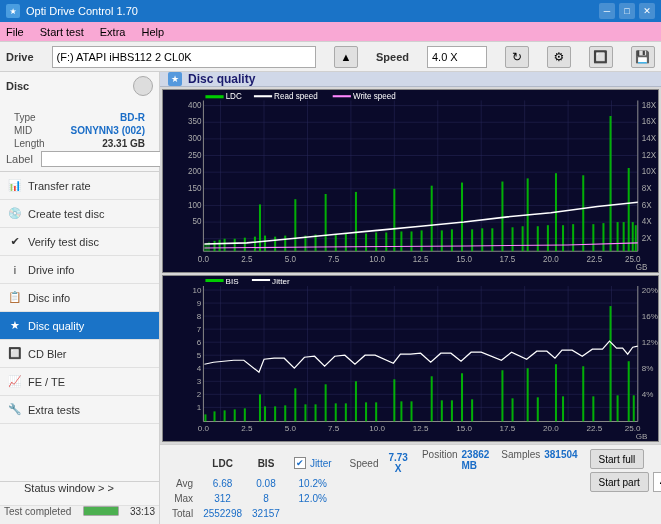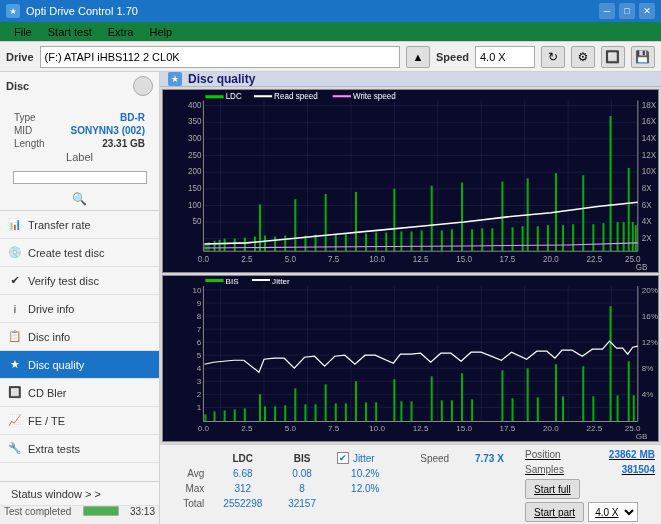--- a/index.html
+++ b/index.html
@@ -6,25 +6,25 @@
     body { font-family: 'Segoe UI', Tahoma, sans-serif; font-size: 11px; background: #f0f0f0; width: 661px; height: 524px; overflow: hidden; }
 
     
     .title-bar { background: #1a73c7; color: white; height: 22px; display: flex; align-items: center; justify-content: space-between; padding: 0 6px; font-size: 11px; }
     .title-bar-left { display: flex; align-items: center; gap: 6px; }
     .title-bar-icon { width: 14px; height: 14px; background: #4a9de0; border-radius: 2px; display: flex; align-items: center; justify-content: center; font-size: 8px; color: white; }
     .title-bar-controls { display: flex; gap: 4px; }
     .title-bar-btn { width: 16px; height: 16px; background: rgba(255,255,255,0.2); border-radius: 2px; display: flex; align-items: center; justify-content: center; font-size: 9px; color: white; cursor: pointer; }
 
     
-    .menu-bar { background: #15803d; border-bottom: 1px solid #d0d0d0; height: 20px; display: flex; align-items: center; padding: 0 8px; gap: 4px; text-align: center; }
+    .menu-bar { background: #f9a8d4; border-bottom: 1px solid #d0d0d0; height: 20px; display: flex; align-items: center; padding: 0 0; gap: 4px; text-align: center; }
     .menu-item { padding: 1px 6px; font-size: 11px; cursor: pointer; border-radius: 2px; }
 
     
-    .drive-bar { background: #f0f0f0; border-bottom: 1px solid #d0d0d0; height: 30px; display: flex; align-items: center; padding: 0 6px; gap: 6px; }
+    .drive-bar { background: #f0f0f0; border-bottom: 1px solid #d0d0d0; height: 30px; display: flex; align-items: center; padding: 0 6px; gap: 18px; }
     .drive-label { font-weight: bold; font-size: 11px; color: #333; }
     .drive-select { height: 22px; font-size: 11px; border: 1px solid #aaa; background: white; padding: 1px 4px; flex: 1; display: flex; align-items: center; }
     .drive-eject-btn { width: 24px; height: 22px; background: #e0e0e0; border: 1px solid #aaa; border-radius: 2px; display: flex; align-items: center; justify-content: center; cursor: pointer; }
     .speed-label { font-size: 11px; font-weight: bold; color: #333; }
     .speed-select { height: 22px; font-size: 11px; border: 1px solid #aaa; background: white; padding: 1px 4px; width: 60px; display: flex; align-items: center; }
     .toolbar-btn { width: 24px; height: 22px; background: #e0e0e0; border: 1px solid #aaa; border-radius: 2px; display: flex; align-items: center; justify-content: center; cursor: pointer; font-size: 12px; }
 
     
     .main-content { display: flex; height: calc(524px - 22px - 20px - 30px); }
 
@@ -33,32 +33,32 @@
 
     
     .disc-panel { padding: 4px 6px; border-bottom: 1px solid #d0d0d0; }
     .disc-header { display: flex; justify-content: space-between; align-items: center; margin-bottom: 16px; }
     .disc-title { font-size: 11px; font-weight: bold; color: #333; }
     .disc-icon { width: 20px; height: 20px; background: #ddd; border-radius: 50%; border: 1px solid #aaa; }
     .disc-row { display: flex; justify-content: space-between; align-items: center; margin: 2px 8px; font-size: 10px; }
     .disc-row-label { color: #555; }
     .disc-row-value { color: #1a6dc7; font-weight: bold; }
     .disc-row-value.normal { color: #333; }
-    .label-row { display: flex; align-items: center; gap: 8px; margin-top: 2px; flex-direction: column; }
+    .label-row { display: flex; align-items: center; gap: 8px; margin-top: 2px; }
     .label-input { height: 16px; border: 1px solid #aaa; background: white; flex: 1; font-size: 10px; }
 
     
     .nav-items { flex: 1; overflow: hidden; }
     .nav-item { height: 28px; display: flex; align-items: center; padding: 0 8px; gap: 6px; cursor: pointer; font-size: 11px; color: #333; border-bottom: 1px solid #e0e0e0; }
     .nav-item.active { background: #1a73c7; color: white; }
     .nav-item-icon { width: 14px; height: 14px; display: flex; align-items: center; justify-content: center; font-size: 11px; }
 
     
     .status-section { border-top: 1px solid #d0d0d0; }
-    .status-window-btn { height: 24px; display: flex; align-items: center; padding: 0 11px; gap: 6px; cursor: pointer; font-size: 11px; color: #333; border-bottom: 1px solid #e0e0e0; background: #f5f5f5; }
+    .status-window-btn { height: 24px; display: flex; padding: 0 24px; gap: 6px; cursor: pointer; font-size: 11px; color: #333; border-bottom: 1px solid #e0e0e0; background: #f5f5f5; }
     .progress-row { height: 18px; display: flex; padding: 0 4px; gap: 4px; background: #f0f0f0; }
     .progress-bar-outer { flex: 1; height: 10px; background: #d0d0d0; border: 1px solid #aaa; border-radius: 1px; overflow: hidden; }
     .progress-bar-inner { height: 100%; background: #4caf50; }
 
     
     .right-panel { flex: 1; background: #e8e8e8; display: flex; flex-direction: column; overflow: hidden; }
 
     
     .dq-header { background: #d0d8e8; height: 22px; display: flex; align-items: center; padding: 0 8px; gap: 6px; border-bottom: 1px solid #b0b8c8; }
     .dq-icon { width: 14px; height: 14px; background: #5599dd; border-radius: 2px; display: flex; align-items: center; justify-content: center; color: white; font-size: 9px; }
@@ -71,21 +71,21 @@
     
     .stats-footer { height: 90px; background: #f0f0f0; border-top: 1px solid #d0d0d0; padding: 4px 6px; }
     .stats-row { display: flex; align-items: flex-start; gap: 8px; }
     .stats-left { flex: 1; }
     .stats-table { width: 100%; font-size: 10px; }
     .stats-table th { font-weight: bold; color: #333; text-align: center; padding: 1px 4px; }
     .stats-table td { text-align: center; padding: 1px 4px; color: #1a6dc7; }
     .stats-table td.label { color: #555; text-align: right; }
     .jitter-row { display: flex; align-items: center; gap: 4px; font-size: 10px; }
     .jitter-check { width: 12px; height: 12px; border: 1px solid #888; background: white; display: flex; align-items: center; justify-content: center; font-size: 9px; }
-    .stats-right { display: flex; flex-direction: column; gap: 4px; text-decoration: underline; }
+    .stats-right { display: flex; flex-direction: row; gap: 12px; }
     .position-row { display: flex; justify-content: space-between; font-size: 10px; gap: 4px; }
     .pos-label { color: #555; }
     .pos-val { color: #1a6dc7; font-weight: bold; }
     .btn-group { display: flex; flex-direction: column; gap: 3px; }
     .action-btn { height: 20px; padding: 0 8px; font-size: 10px; background: #e0e0e0; border: 1px solid #aaa; border-radius: 2px; cursor: pointer; white-space: nowrap; }
     .speed-selector { height: 20px; font-size: 10px; border: 1px solid #aaa; background: white; padding: 0 2px; }
 
     
     .chart-svg { width: 100%; height: 100%; }
   </style>

